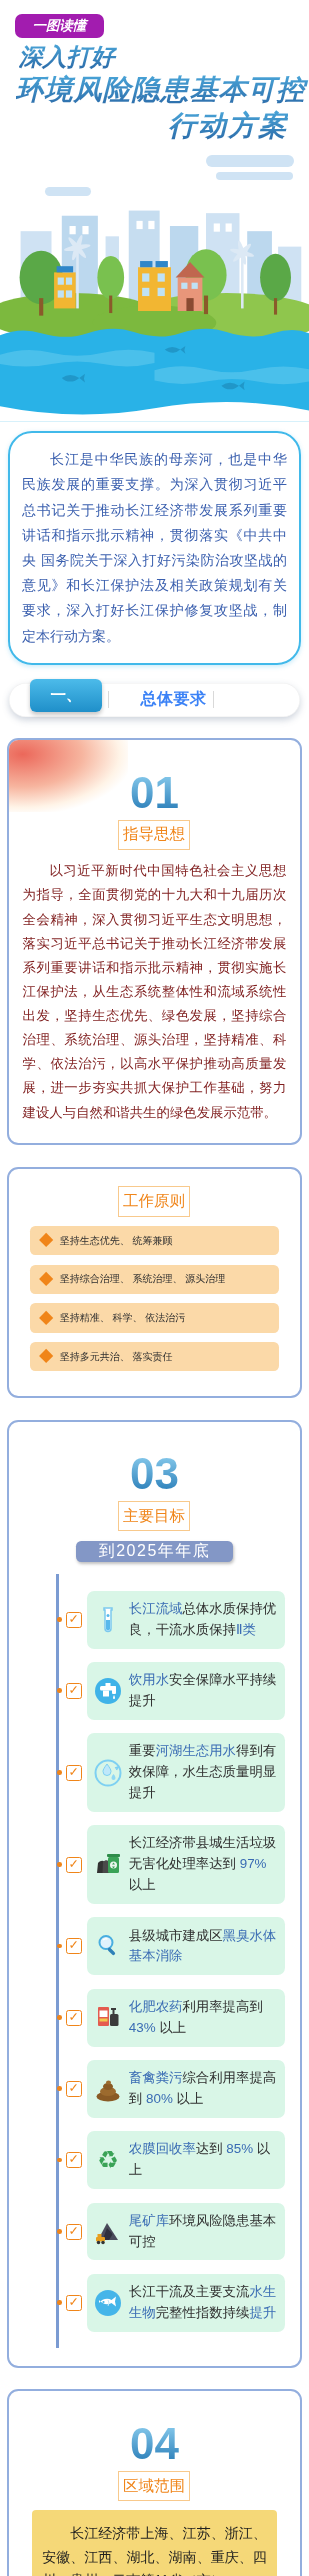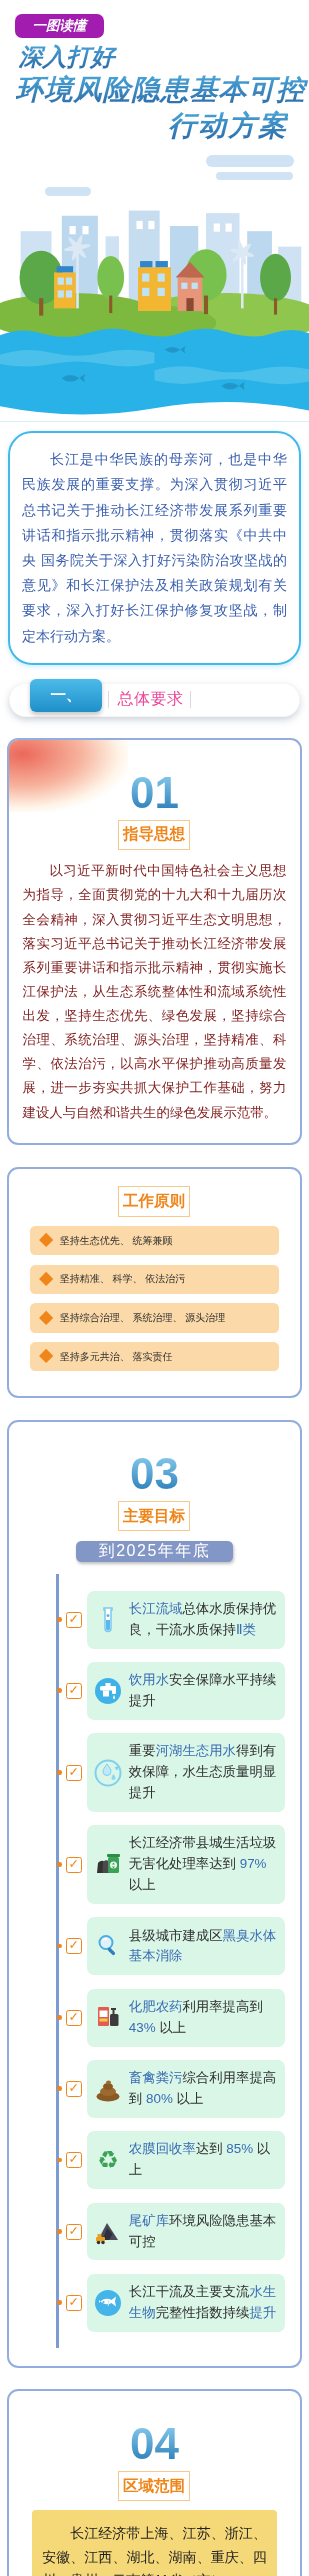--- a/index.html
+++ b/index.html
@@ -23,34 +23,34 @@
   .intro{margin:9.3px 7.7px 0 7.7px;border:2.6px solid #41b9ea;border-radius:24px;
     padding:14.4px 12.4px;box-shadow:0 1.5px 4.1px rgba(65,185,234,.25);}
   .intro p{margin:0;font-size:14px;line-height:1.8;color:#3a5fae;text-indent:2em;text-align:justify;}
 
   
   .ribbon{margin:17.5px 9.3px 5.2px 9.3px;background:#fff;border-radius:20.6px;height:34px;
     display:flex;align-items:center;box-shadow:0 3.1px 7.2px rgba(90,110,140,.30),0 0 0 0.5px #ededed inset;position:relative;}
   .ribbon-tab{background:linear-gradient(180deg,#4cbbea,#1f8fc9);color:#fff;font-size:15.5px;font-weight:bold;
     padding:6.2px 20.6px;border-radius:6.2px;margin-left:20.6px;position:relative;top:-4.1px;
     box-shadow:0 2.6px 4.1px rgba(0,0,0,.22);}
-  .ribbon-title{color:#ec4899;font-size:16px;font-weight:normal;margin-left:2px;letter-spacing:0.5px;}
+  .ribbon-title{color:#3b82f6;font-size:16px;font-weight:bold;margin-left:25px;letter-spacing:0.5px;}
   .pipe{width:1px;height:17.5px;background:#d9d9d9;margin:0 6.2px;}
 
   
   .card{margin:21.6px 7.2px;border:2.1px solid #93aede;border-radius:11.3px;background:#fff;
     padding:12.4px 9.3px 15.5px 9.3px;position:relative;overflow:hidden;}
   .flag{position:absolute;left:-5.2px;top:-5.2px;width:124px;height:77px;
     background:radial-gradient(ellipse at 15% 25%,rgba(232,77,61,.85) 0%,rgba(240,120,80,.55) 40%,rgba(255,210,160,.25) 65%,rgba(255,255,255,0) 75%);
     pointer-events:none;}
   .cnum{text-align:center;font-size:44px;font-weight:bold;line-height:1;
     background:linear-gradient(180deg,#8ed0f0 0%,#2277b4 100%);
     -webkit-background-clip:text;background-clip:text;color:transparent;margin-top:18px;}
   .gtitle{text-align:center;margin:5.2px 0 9.3px 0;}
-  .gtitle span{display:inline-block;border:1px solid #f8c98c;color:#f08519;font-weight:bold;
+  .gtitle span{display:inline-block;border:1px solid #f8c98c;color:#f08519;font-weight:normal;
     font-size:15.5px;padding:3.6px 3.6px;margin-left:-1px;background:
     linear-gradient(90deg,rgba(248,201,140,.35) 0.5px,transparent 0.5px) 50% 0/50% 100% no-repeat;}
   .ctext{font-size:13.4px;line-height:1.8;color:#7f1d1d;text-indent:2em;text-align:justify;margin:3.1px 4.1px;}
 
   
   .pbar{background:#fbd9a8;border-radius:5.2px;margin:9.3px 11.3px;padding:7.7px 9.3px;
     font-size:10px;color:#2f2f2f;display:flex;align-items:center;text-align:center;}
   .pdiamond{width:10.3px;height:10.3px;background:#f08519;transform:rotate(45deg);margin:0 8.2px 0 2.1px;flex:0 0 auto;}
 
   
@@ -178,26 +178,26 @@
     <div class="gtitle"><span>工作原则</span></div>
     <div>
 
         <div class="pbar">
           <span class="pdiamond"></span>
           <span>坚持生态优先、 统筹兼顾</span>
         </div>
 
         <div class="pbar">
           <span class="pdiamond"></span>
-          <span>坚持精准、 科学、 依法治污</span>
+          <span>坚持综合治理、 系统治理、 源头治理</span>
         </div>
 
         <div class="pbar">
           <span class="pdiamond"></span>
-          <span>坚持综合治理、 系统治理、 源头治理</span>
+          <span>坚持精准、 科学、 依法治污</span>
         </div>
 
         <div class="pbar">
           <span class="pdiamond"></span>
           <span>坚持多元共治、 落实责任</span>
         </div>
 
     </div>
   </div>
 

